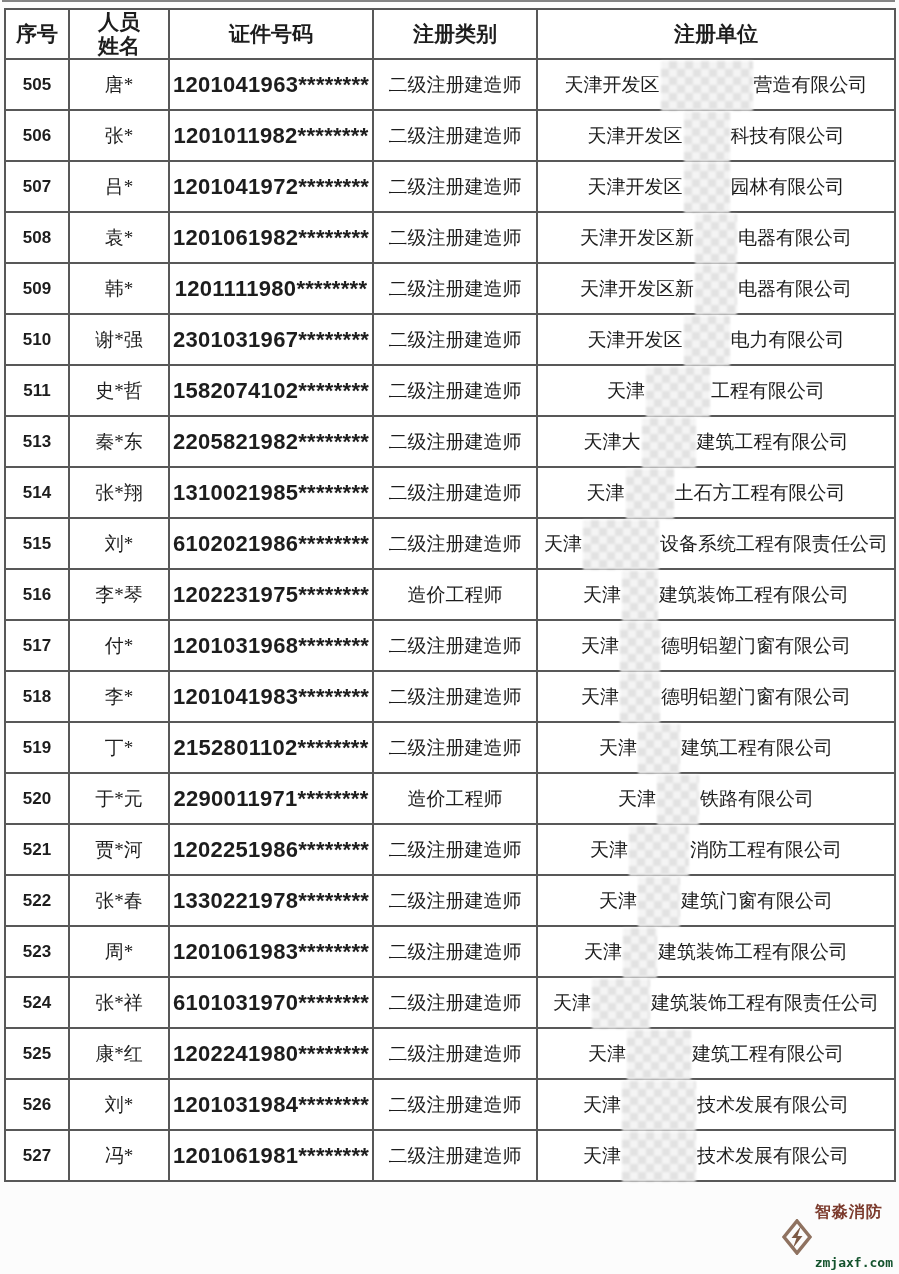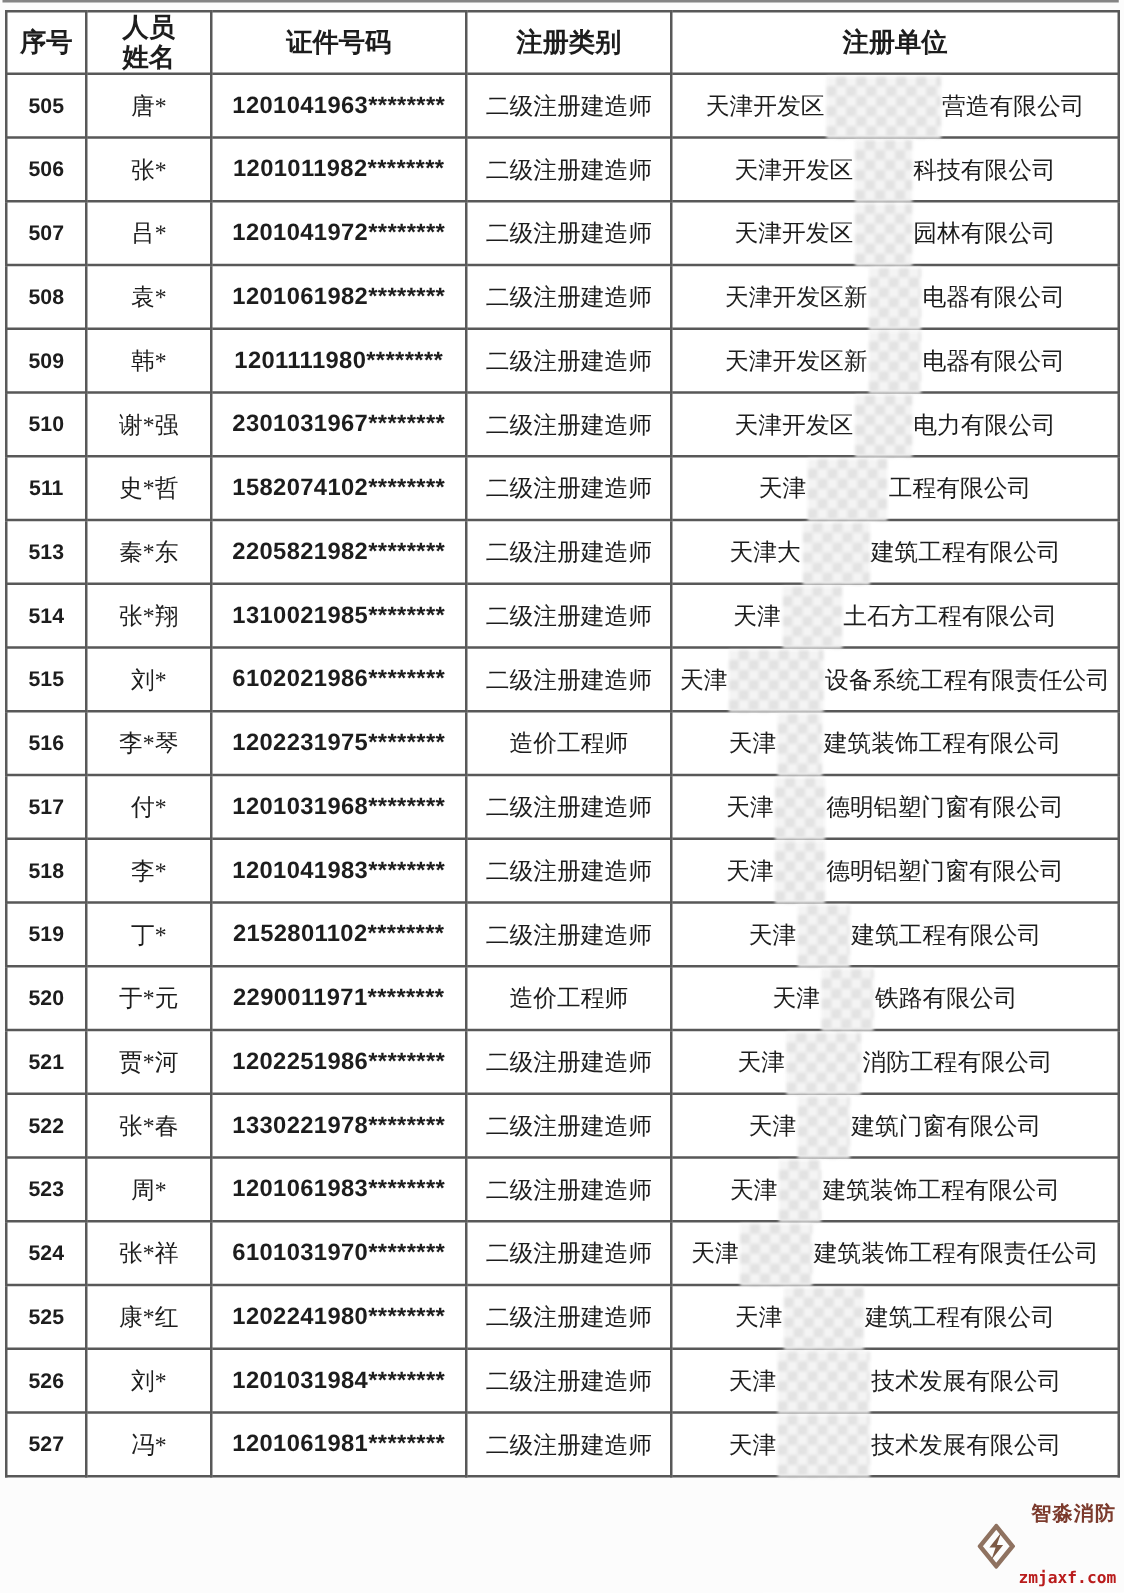--- a/index.html
+++ b/index.html
@@ -42,21 +42,21 @@
     font-weight:600;
     white-space:pre-line;
     line-height:1.15;
   }
   td.num{
     font-family:"Liberation Sans","DejaVu Sans",sans-serif;
     font-size:17px;font-weight:600;
   }
   td.id{
     font-family:"Liberation Sans","DejaVu Sans",sans-serif;
-    font-size:19px;font-weight:600;
+    font-size:22px;font-weight:600;
     letter-spacing:.3px;
     white-space:nowrap;
   }
   td.zh{font-size:19px;}
   td.company{white-space:nowrap;}
   .censor{
     display:inline-block;
     vertical-align:middle;
     height:50px;
     margin:-15px 1px;
@@ -72,29 +72,29 @@
     opacity:.95;
   }
   .watermark{
     position:absolute;
     right:6px;bottom:4px;
     display:flex;align-items:center;gap:3px;
     z-index:5;
     background:rgba(255,255,255,.0);
   }
   .wm-logo{flex:0 0 auto;}
-  .wm-text{display:flex;flex-direction:column;line-height:1.05;align-items:flex-end;}
+  .wm-text{display:flex;flex-direction:column;line-height:1.05;}
   .wm-brand{
     font-family:"Liberation Sans","DejaVu Sans",sans-serif;
     font-size:16px;font-weight:700;color:#7b3a2c;
     letter-spacing:1px;
   }
   .wm-site{
     font-family:"DejaVu Sans Mono","Liberation Mono",monospace;
-    font-size:13px;font-weight:700;color:#b91c1c;margin-top:36px;
+    font-size:13px;font-weight:700;color:#14532d;margin-top:36px;
   }
 </style>
 </head>
 <body>
 
 <div class="page">
 
   <div class="top-line"></div>
 
   <table class="registry">

